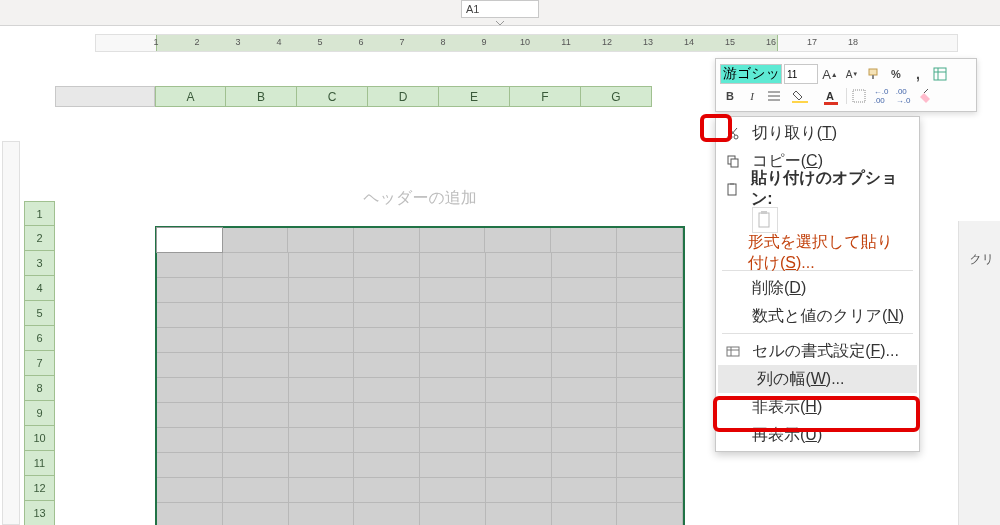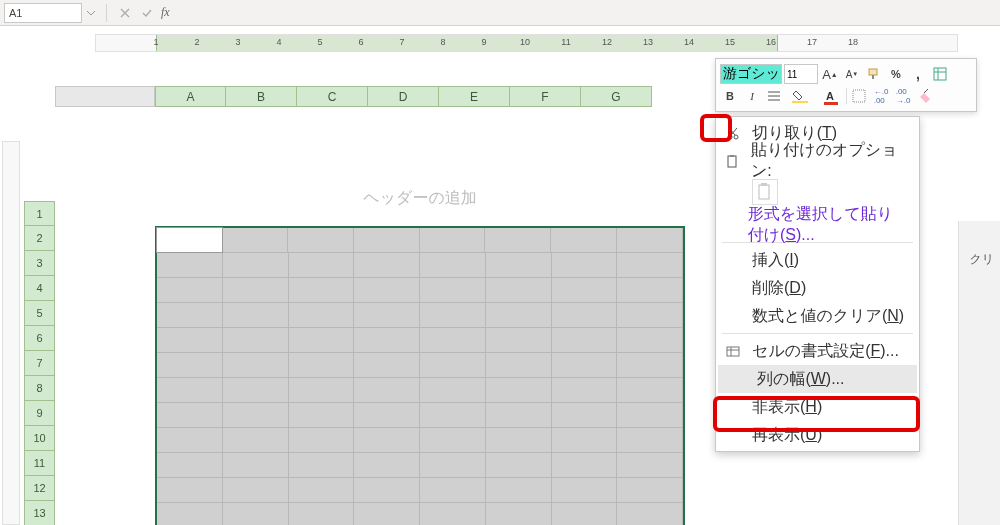--- a/index.html
+++ b/index.html
@@ -1,19 +1,19 @@
 <!DOCTYPE html>
 <html><head>
 <meta charset="utf-8">
 <style>
 * { box-sizing: border-box; margin: 0; padding: 0; }
 body { font-family: "Segoe UI", "游ゴシック", sans-serif; font-size: 11px; background: #fff; width: 1000px; height: 525px; overflow: hidden; position: relative; }
 
 
-.formula-bar { display: flex; align-items: center; height: 26px; background: #f3f2f1; border-bottom: 1px solid #d4d4d4; padding: 0 4px; }
+.formula-bar { display: flex; align-items: center; height: 26px; background: #f3f2f1; border-bottom: 1px solid #d4d4d4; padding: 0 4px; flex-direction: column; }
 .name-box { width: 78px; height: 20px; background: #fff; border: 1px solid #c8c8c8; font-size: 11px; padding: 2px 4px; color: #444; }
 .fb-btn { width: 20px; height: 20px; display: flex; align-items: center; justify-content: center; color: #888; margin-left: 2px; cursor: pointer; }
 .fb-fx { font-style: italic; font-family: Georgia, serif; color: #666; margin-left: 4px; font-size: 12px; }
 .fb-divider { width: 1px; height: 18px; background: #d4d4d4; margin: 0 6px; }
 .fb-chevron { width: 18px; height: 18px; display: flex; align-items: center; justify-content: center; color: #888; }
 
 
 .main { position: relative; height: 499px; background: #fff; }
 
 
@@ -53,21 +53,21 @@
 .mt-row { display: flex; align-items: center; gap: 2px; height: 22px; }
 .mt-font { width: 62px; height: 20px; border: 1px solid #c8c8c8; font-size: 14px; padding: 1px 2px; background: #5eead4; text-align: center; }
 .mt-size { width: 34px; height: 20px; border: 1px solid #c8c8c8; font-size: 10px; padding: 1px 2px; background: #fff; }
 .mt-btn { width: 20px; height: 20px; display: flex; align-items: center; justify-content: center; color: #444; font-size: 11px; cursor: pointer; }
 .mt-btn.wide { width: 28px; }
 .mt-sep { width: 1px; height: 16px; background: #ddd; }
 
 
 .ctx-menu { position: absolute; left: 715px; top: 90px; width: 205px; background: #fff; border: 1px solid #c8c8c8; box-shadow: 0 3px 8px rgba(0,0,0,.2); padding: 2px; }
 .ctx-item { display: flex; align-items: center; height: 28px; padding: 0 8px 0 6px; font-size: 16px; color: #333; cursor: pointer; gap: 10px; }
-.ctx-item.disabled { color: #6d28d9; cursor: default; }
+.ctx-item.disabled { color: #c2410c; cursor: default; }
 .ctx-icon { width: 18px; height: 18px; display: flex; align-items: center; justify-content: center; color: #666; font-size: 13px; }
 .ctx-sep { height: 1px; background: #e0e0e0; margin: 3px 4px; }
 .ctx-underline { text-decoration: underline; }
 .ctx-paste-opts { display:flex; gap:4px; padding:4px 0 6px 34px; }
 .ctx-paste-btn { width: 26px; height: 26px; border: 1px solid #ddd; display: flex; align-items: center; justify-content: center; color: #aaa; }
 
 
 .red-box1 { position: absolute; left: 700px; top: 88px; width: 32px; height: 28px; border: 4px solid #e30000; border-radius: 6px; z-index: 5; }
 .red-box2 { position: absolute; left: 713px; top: 370px; width: 207px; height: 36px; border: 4px solid #e30000; border-radius: 6px; z-index: 5; }
 
@@ -349,48 +349,53 @@
       <span class="ctx-icon">
         <svg width="14" height="14" viewBox="0 0 14 14">
             <circle cx="4" cy="11" r="2" stroke="#555" fill="none"></circle>
             <circle cx="10" cy="11" r="2" stroke="#555" fill="none"></circle>
             <line x1="5" y1="9" x2="11" y2="2" stroke="#555"></line>
             <line x1="9" y1="9" x2="3" y2="2" stroke="#555"></line>
           </svg>
       </span>
       <span><span>切り取り</span>(<span class="ctx-underline">T</span>)</span>
     </div>
+    <div class="ctx-item">
+      <span class="ctx-icon">
+        <svg width="14" height="14" viewBox="0 0 14 14">
+            <rect x="2" y="2" width="7" height="8" stroke="#555" fill="#fff"></rect>
+            <rect x="5" y="5" width="7" height="8" stroke="#555" fill="#fff"></rect>
+          </svg>
+      </span>
+      <span><span>コピー</span>(<span class="ctx-underline">C</span>)</span>
+    </div>
     <div class="ctx-item" style="cursor:default;">
       <span class="ctx-icon">
         <svg width="14" height="14" viewBox="0 0 14 14">
             <rect x="3" y="2" width="8" height="11" stroke="#555" fill="#fff"></rect>
             <rect x="5" y="1" width="4" height="2" fill="#888"></rect>
           </svg>
       </span>
-      <span style="font-weight:normal;">貼り付けのオプション:</span>
+      <span style="font-weight:bold;">貼り付けのオプション:</span>
     </div>
     <div class="ctx-paste-opts">
       <div class="ctx-paste-btn">
         <svg width="16" height="18" viewBox="0 0 16 18">
             <rect x="2" y="2" width="10" height="14" stroke="#bbb" fill="#fff"></rect>
             <rect x="4" y="0" width="6" height="3" fill="#ccc"></rect>
           </svg>
       </div>
     </div>
     <div class="ctx-item disabled">
       <span class="ctx-icon"></span>
       <span><span>形式を選択して貼り付け</span>(<span class="ctx-underline">S</span>)...</span>
     </div>
     <div class="ctx-sep"></div>
     <div class="ctx-item">
       <span class="ctx-icon"></span>
-      <span><span>挿入</span>(<span class="ctx-underline">I</span>)</span>
-    </div>
-    <div class="ctx-item">
-      <span class="ctx-icon"></span>
       <span><span>削除</span>(<span class="ctx-underline">D</span>)</span>
     </div>
     <div class="ctx-item">
       <span class="ctx-icon"></span>
       <span><span>数式と値のクリア</span>(<span class="ctx-underline">N</span>)</span>
     </div>
     <div class="ctx-sep"></div>
     <div class="ctx-item">
       <span class="ctx-icon">
         <svg width="14" height="14" viewBox="0 0 14 14">

